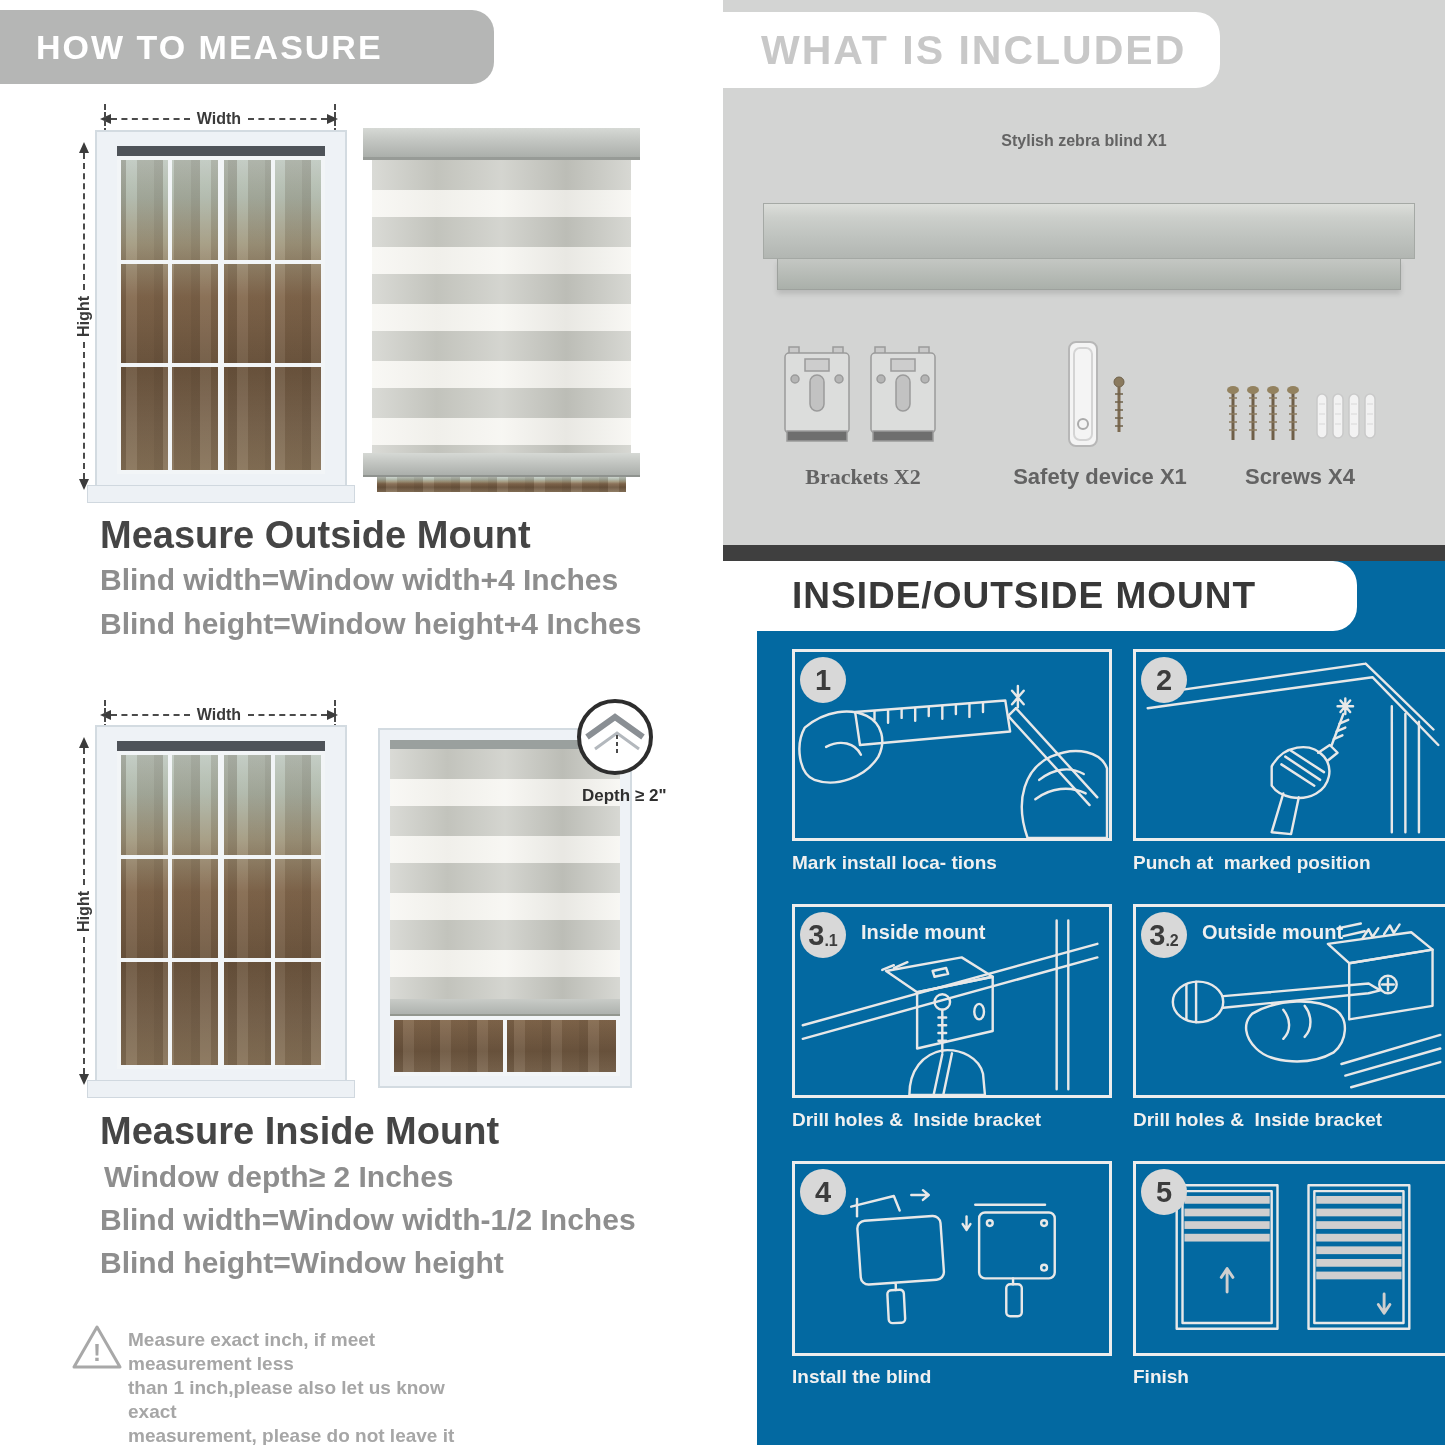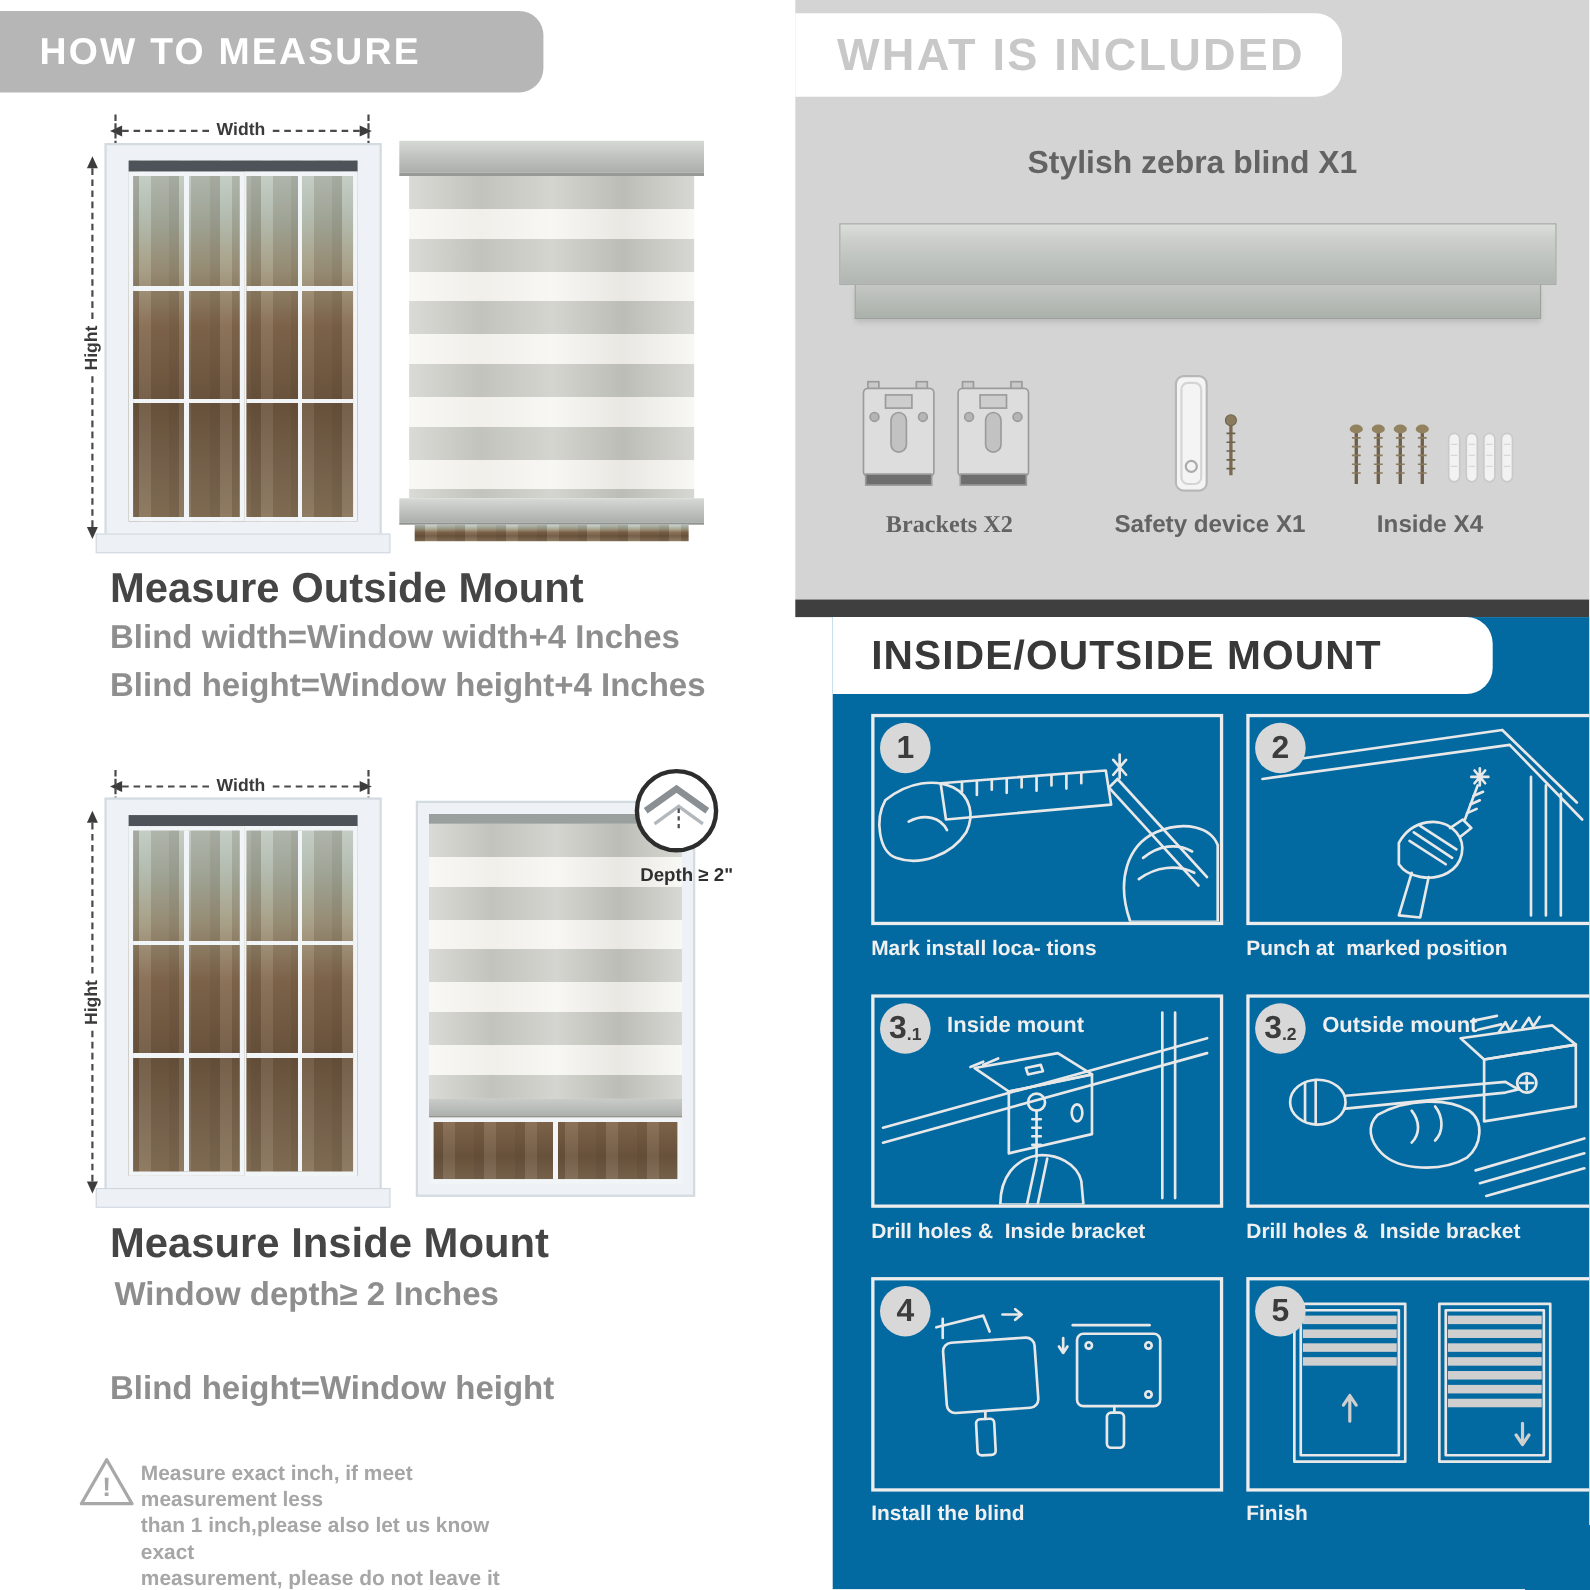--- a/index.html
+++ b/index.html
@@ -72,21 +72,21 @@
   .warn-tri{position:absolute;left:70px;top:1322px;width:54px;height:50px;}
   .warn-bang{position:absolute;left:70px;top:1322px;width:54px;height:50px;text-align:center;
     line-height:62px;font-weight:bold;font-size:24px;color:#a6a6a6;}
 
   
   .inc-section{position:absolute;left:723px;top:0;width:722px;height:545px;background:#d3d4d3;padding-left:13px;}
   .inc-banner{position:absolute;left:0;top:12px;width:497px;height:76px;background:#ffffff;
     border-radius:0 24px 24px 0;color:#c8c8c8;font-weight:bold;font-size:41px;line-height:76px;
     padding-left:38px;letter-spacing:2px;box-sizing:border-box;}
   .inc-sub{position:absolute;left:30px;top:132px;width:662px;text-align:center;font-weight:bold;
-    font-size:29px;color:#636363;}
+    font-size:16px;color:#636363;}
   .inc-bar-top{position:absolute;left:40px;top:203px;width:652px;height:56px;
     background:linear-gradient(180deg,#dcdeda 0%,#ccCfcb 25%,#bfc3bf 60%,#b2b6b2 100%);
     border:1px solid #a5a9a5;box-sizing:border-box;}
   .inc-bar-bottom{position:absolute;left:54px;top:259px;width:624px;height:31px;
     background:linear-gradient(180deg,#c4c7c3,#aab0aa);border:1px solid #9da19d;border-top:none;
     box-sizing:border-box;box-shadow:0 4px 5px rgba(0,0,0,.12);}
   .inc-label{position:absolute;top:464px;font-weight:bold;font-size:22px;color:#636363;text-align:center;}
 
   
   .dark-band{position:absolute;left:723px;top:545px;width:722px;height:16px;background:#3f3f3f;}
@@ -192,20 +192,21 @@
     <svg viewBox="0 0 68 68">
       <path d="M6,34 L34,14 L62,34" fill="none" stroke="#8a8f94" stroke-width="6"></path>
       <path d="M14,46 L36,30 L58,46" fill="none" stroke="#b3b8bd" stroke-width="3"></path>
       <path d="M36,32 V52" fill="none" stroke="#4a4a4a" stroke-width="2" stroke-dasharray="4 3"></path>
     </svg>
   </div>
   <div class="depth-label">Depth ≥ 2"</div>
 
   <div class="h1" style="left:100px;top:1110px;">Measure Inside Mount</div>
   <div class="formula" style="left:104px;top:1160px;">Window depth≥ 2 Inches</div>
+  <div class="formula" style="left:100px;top:1203px;">Blind width=Window width-1/2 Inches</div>
   <div class="formula" style="left:100px;top:1246px;">Blind height=Window height</div>
 
   <svg class="warn-tri" viewBox="0 0 54 50">
     <path d="M27,5 L50,45 L4,45 Z" fill="none" stroke="#a8a8a8" stroke-width="3" stroke-linejoin="round"></path>
   </svg>
   <div class="warn-bang">!</div>
   <div class="warn-text">Measure exact inch, if meet measurement less
 than 1 inch,please also let us know exact
 measurement, please do not leave it</div>
 
@@ -270,21 +271,21 @@
         <rect x="128" y="12" width="10" height="44" rx="5"></rect>
           <rect x="144" y="12" width="10" height="44" rx="5"></rect>
       </g>
       <g stroke="#d8d8d8" stroke-width="1">
         <path d="M98,22 h6 M98,32 h6 M98,42 h6 M114,22 h6 M114,32 h6 M114,42 h6 M130,22 h6 M130,32 h6 M130,42 h6 M146,22 h6 M146,32 h6 M146,42 h6"></path>
       </g>
     </svg>
 
     <div class="inc-label" style="left:55px;width:170px;font-family:Liberation Serif, serif;">Brackets X2</div>
     <div class="inc-label" style="left:277px;width:200px;">Safety device X1</div>
-    <div class="inc-label" style="left:507px;width:140px;">Inside X4</div>
+    <div class="inc-label" style="left:507px;width:140px;">Screws X4</div>
   </div>
 
   <div class="dark-band"></div>
 
   <div class="mount-section">
     <div class="mount-banner">INSIDE/OUTSIDE MOUNT</div>
 
     <div class="panel" style="left:35px;top:88px;height:192px;">
       <svg viewBox="0 0 320 192" class="lineart">
         <path d="M60,62 L215,50 L220,82 L65,96 Z"></path>

